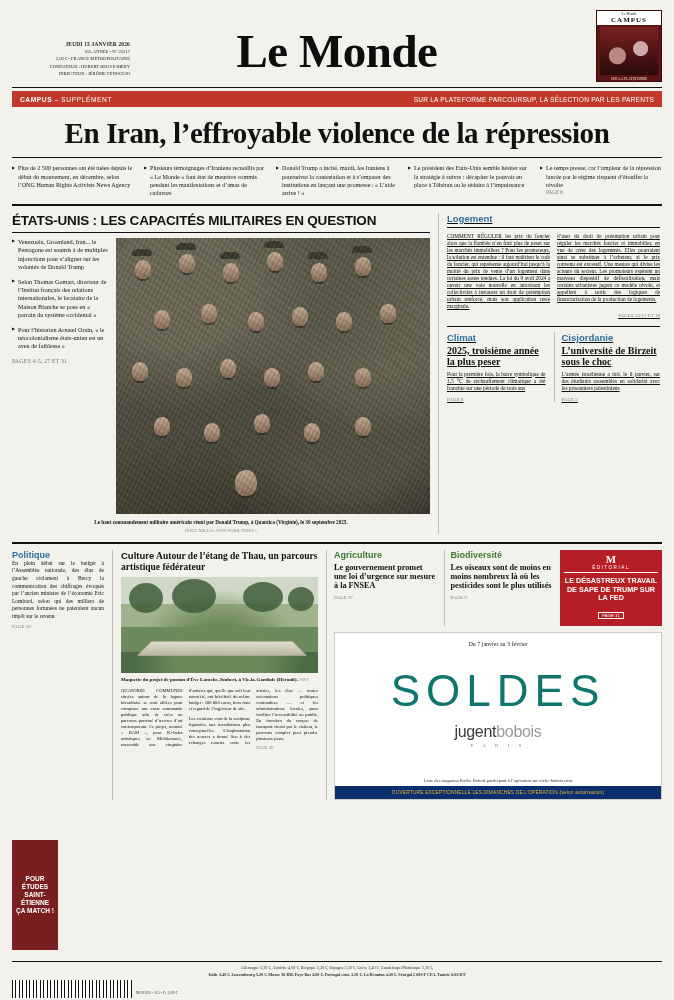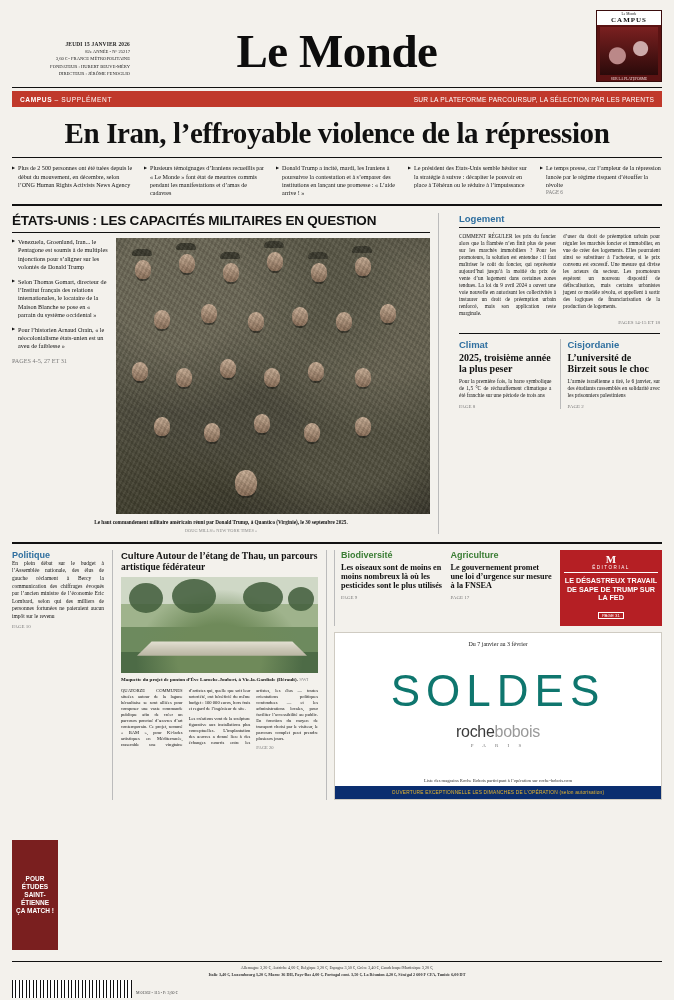--- a/index.html
+++ b/index.html
@@ -72,21 +72,21 @@
   }
   .bcol { flex:1; font-size:6.1px; line-height:1.33; position:relative; padding-left:6px; }
   .bcol:before {
     content:"\25B6"; position:absolute; left:0; top:0.5px; font-size:4px; color:#111;
   }
   .bcol .pg { color:#7a7a7a; font-size:5.2px; }
 
   
   .main { display:flex; gap:8px; margin-top:7px; }
   .col-left { width:418px; }
-  .col-right { width:222px; border-left:1px solid #bbb; padding-left:20px; }
+  .col-right { width:222px; border-left:1px solid #bbb; padding-left:8px;text-decoration:underline; }
 
   .kicker-title {
     font-family:"Liberation Sans", sans-serif;
     font-weight:bold; font-size:13.5px; letter-spacing:-0.2px;
     border-bottom:1px solid #111; padding-bottom:4px; margin-bottom:5px;
   }
   .lead-wrap { display:flex; gap:8px; }
   .lead-text { width:96px; font-size:6.2px; line-height:1.36; }
   .lead-text p { margin:0 0 6px 0; padding-left:6px; position:relative; }
   .lead-text p:before { content:"\25B6"; position:absolute; left:0; top:0.5px; font-size:4px; }
@@ -388,43 +388,43 @@
       </div>
       <div class="cult-cols">
         <p style="margin:0 0 4px 0">QUATORZE COMMUNES situées autour de la lagune héraultaise se sont alliées pour composer une vaste commande publique afin de créer un parcours ponctué d’œuvres d’art contemporain. Ce projet, nommé « BAM », pour Ki-lades artistiques en Méditerranée, rassemble une vingtaine d’artistes qui, quelle que soit leur notoriété, ont bénéficié du même budget : 100 000 euros, hors frais et regard de l’ingénieur de site.</p>
         <p style="margin:0">Les créations vont de la sculpture figurative aux installations plus conceptuelles. L’implantation des œuvres a donné lieu à des échanges nourris entre les artistes, les élus — toutes orientations politiques confondues — et les administrations locales, pour faciliter l’accessibilité au public. En fonction du moyen de transport choisi par le visiteur, le parcours complet peut prendre plusieurs jours.</p>
         <p style="margin:3px 0 0 0;color:#7a7a7a">PAGE 20</p>
       </div>
     </div>
 
     <div class="b-rest">
       <div class="mini-row">
+        <div class="mini">
+          <div class="b-kicker green">Agriculture</div>
+          <div class="t">Le gouvernement promet une loi d’urgence sur mesure à la FNSEA</div>
+          <div class="pg">PAGE 17</div>
+        </div>
         <div class="mini" style="border-left:1px solid #bbb;padding-left:6px">
           <div class="b-kicker green">Biodiversité</div>
           <div class="t">Les oiseaux sont de moins en moins nombreux là où les pesticides sont le plus utilisés</div>
           <div class="pg">PAGE 9</div>
-        </div>
-        <div class="mini">
-          <div class="b-kicker green">Agriculture</div>
-          <div class="t">Le gouvernement promet une loi d’urgence sur mesure à la FNSEA</div>
-          <div class="pg">PAGE 17</div>
         </div>
         <div class="edito">
           <div class="logo">M</div>
           <div class="lbl">ÉDITORIAL</div>
           <div class="txt">LE DÉSASTREUX TRAVAIL DE SAPE DE TRUMP SUR LA FED</div>
           <div class="pg">PAGE 31</div>
         </div>
       </div>
 
       <div class="ad">
         <div class="top">Du 7 janvier au 3 février</div>
         <div class="soldes">SOLDES</div>
         <div class="brand">
-          <span class="b1">roche</span><span class="b2">bobois</span>
+          <span class="b1">jugent</span><span class="b2">bobois</span>
         </div>
         <div class="paris">P A R I S</div>
         <div class="foot1">Liste des magasins Roche Bobois participant à l’opération sur roche-bobois.com</div>
         <div class="foot2">OUVERTURE EXCEPTIONNELLE LES DIMANCHES DE L’OPÉRATION (selon autorisation)</div>
       </div>
     </div>
   </div>
 
   <div class="vpromo">
     <div class="inner">POUR ÉTUDES SAINT-ÉTIENNE ÇA MATCH !</div>

